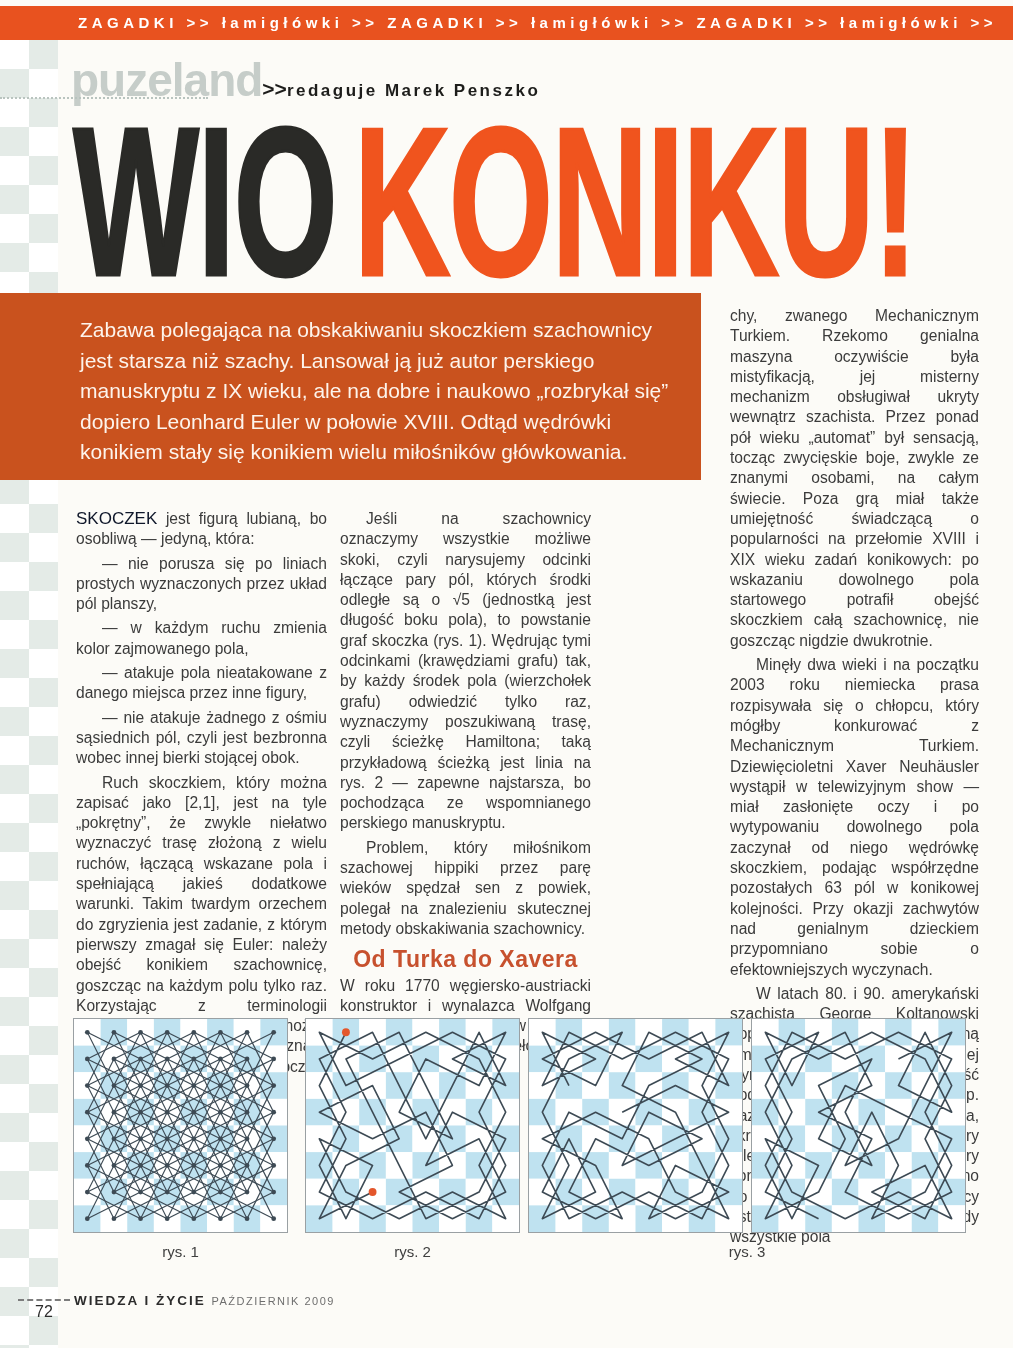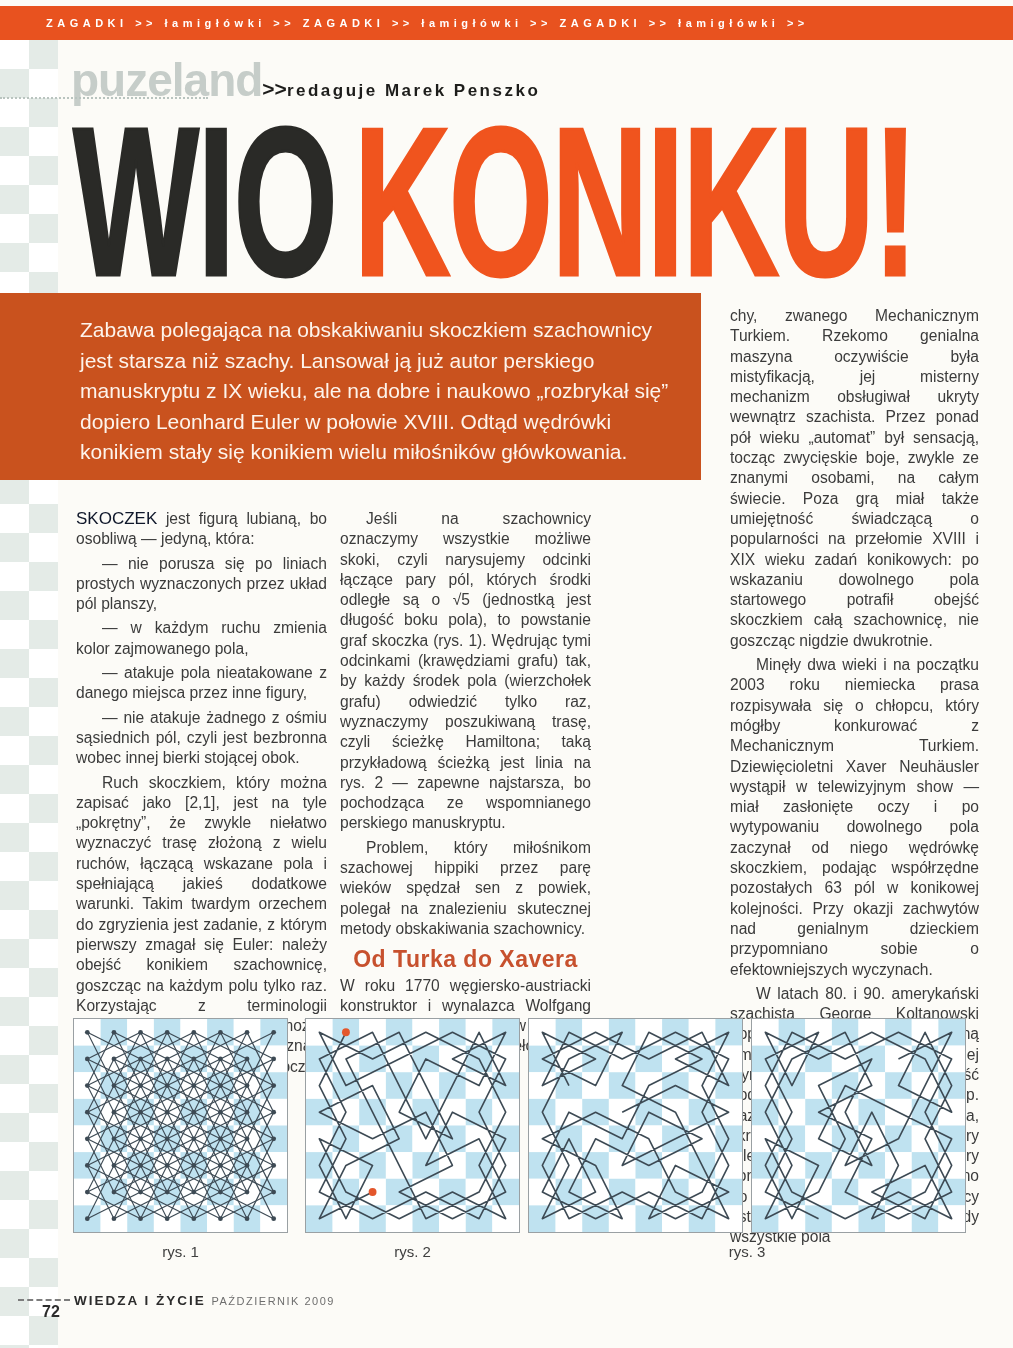--- a/index.html
+++ b/index.html
@@ -5,22 +5,22 @@
   :root{
     --banner:#e8521f; --title-orange:#f0541e; --lead-box:#c9521e; --heading:#c7512e;
     --board-blue:#bfe2f0; --line:#3d4a54; --endpoint:#e3562b; --checker:#e4ebe7; --logo:#c6cdc9;
   }
   *{margin:0;padding:0;box-sizing:border-box;}
   html,body{background:#888;}
   body{font-family:"Liberation Sans",sans-serif;}
   .page{position:relative;width:1013px;height:1348px;background:#fcfbf7;overflow:hidden;margin:0 auto;}
 
   .top-banner{position:absolute;left:0;top:6px;width:1013px;height:34px;background:var(--banner);
-    color:#fff;font-size:11px;font-weight:bold;letter-spacing:4.5px;line-height:34px;
-    padding-left:46px;white-space:nowrap;overflow:hidden;}
+    color:#fff;font-size:15px;font-weight:bold;letter-spacing:4.5px;line-height:34px;
+    padding-left:78px;white-space:nowrap;overflow:hidden;}
 
   .side-checker{position:absolute;left:0;top:40px;width:58px;height:1308px;background-color:#fff;
     background-image:
       linear-gradient(45deg,var(--checker) 25%,transparent 25%,transparent 75%,var(--checker) 75%),
       linear-gradient(45deg,var(--checker) 25%,transparent 25%,transparent 75%,var(--checker) 75%);
     background-size:58px 58px;background-position:0 0,29px 29px;}
 
   .masthead{position:absolute;left:71px;top:44px;white-space:nowrap;margin-top:9px;}
   .logo{font-size:46px;font-weight:bold;letter-spacing:-1px;color:var(--logo);}
   .editor-line{font-size:17px;font-weight:bold;color:#1d1d1b;letter-spacing:2.5px;}
@@ -47,21 +47,21 @@
     letter-spacing:0.5px;}
 
   .fig{position:absolute;top:1018px;width:215px;height:215px;border:1px solid #9aa0a3;background:#fff;}
   #fig1{left:73px;} #fig2{left:305px;} #fig3{left:528px;} #fig4{left:751px;}
   .fig svg{display:block;width:213px;height:213px;}
   .caption{position:absolute;top:1243px;font-size:15px;color:#3f3f3f;text-align:center;}
   #cap1{left:73px;width:215px;} #cap2{left:305px;width:215px;} #cap3{left:528px;width:438px;}
 
   .footer{position:absolute;left:0;top:1290px;width:1013px;height:40px;}
   .footer-dashes{position:absolute;left:18px;top:9px;width:52px;border-top:2px dashed #7c7c7c;}
-  .footer-page{position:absolute;left:42px;top:13px;font-size:16px;font-weight:bold;color:#2c2c2c;}
+  .footer-page{position:absolute;left:35px;top:13px;font-size:16px;font-weight:normal;color:#2c2c2c;}
   .footer-mag{position:absolute;left:74px;top:3px;font-size:13.5px;font-weight:bold;color:#2c2c2c;
     letter-spacing:2px;white-space:nowrap;}
   .footer-issue{font-size:11px;font-weight:normal;color:#6e6e6e;letter-spacing:1.5px;text-align:center;}
 </style>
 </head>
 <body>
 
 <div class="page">
 
   <div class="top-banner">ZAGADKI &gt;&gt; łamigłówki &gt;&gt; ZAGADKI &gt;&gt; łamigłówki &gt;&gt; ZAGADKI &gt;&gt; łamigłówki &gt;&gt;</div>

